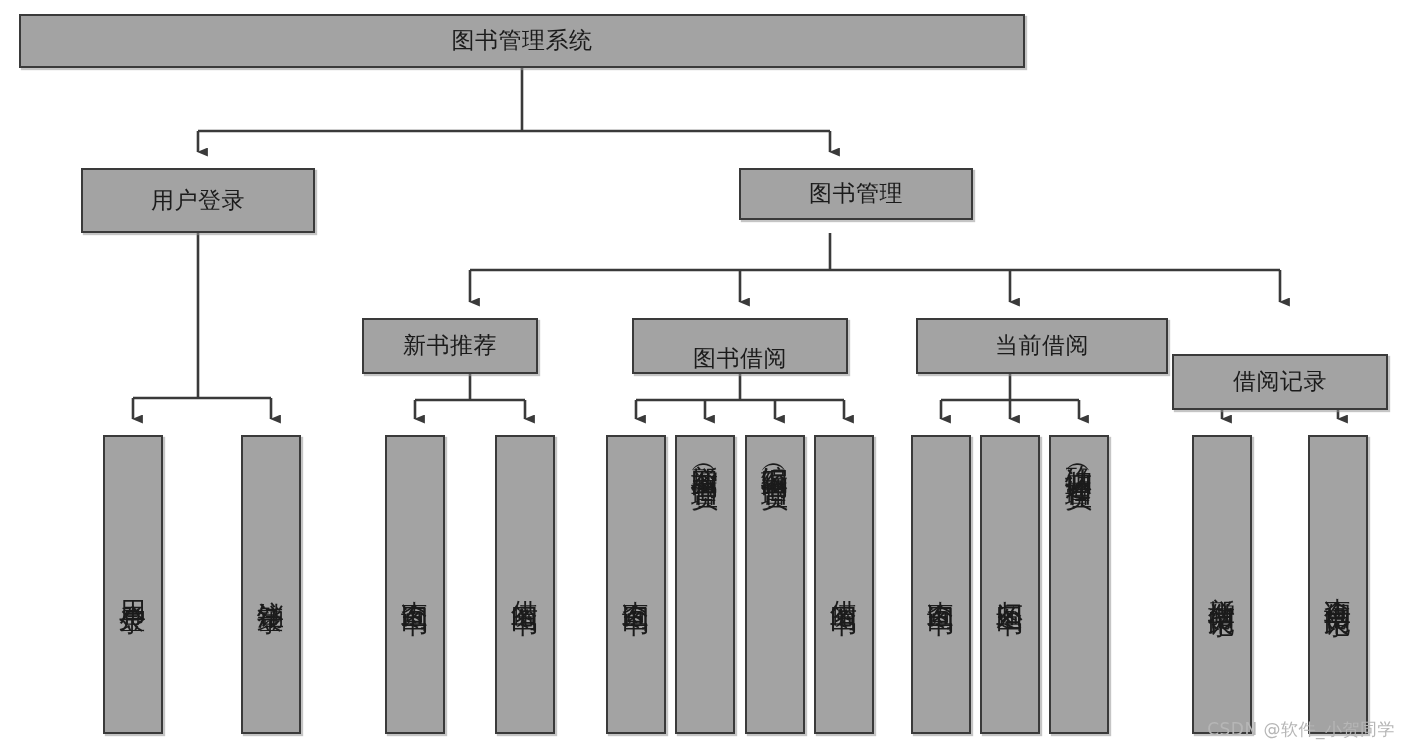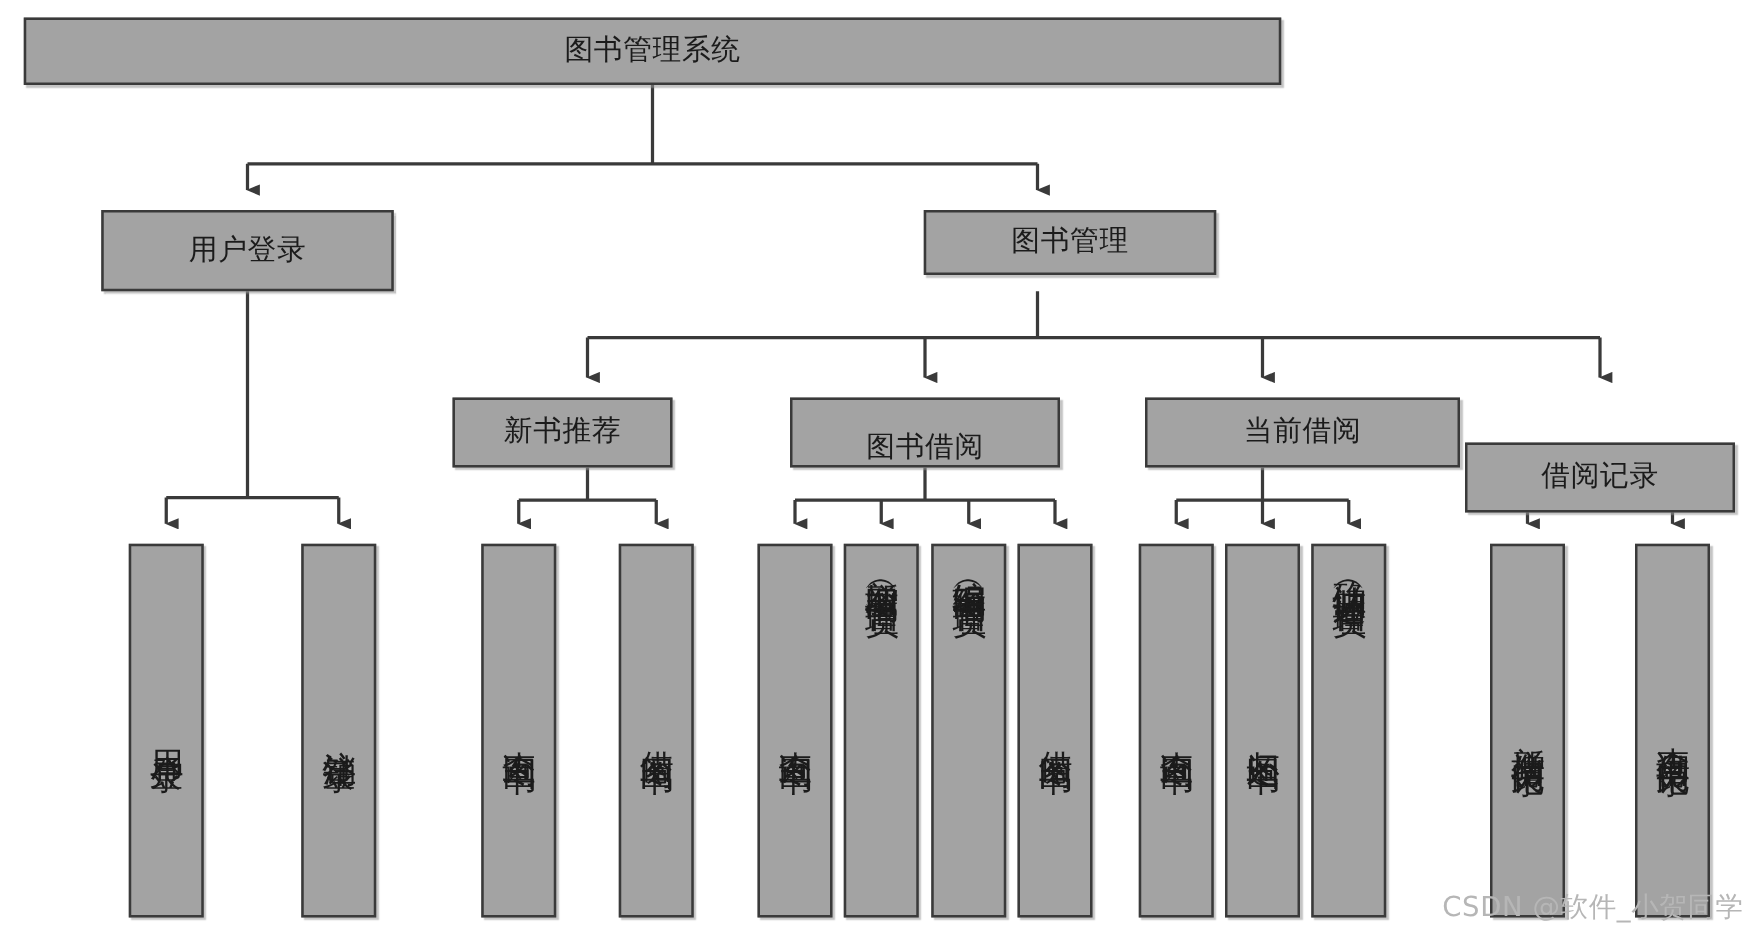--- a/index.html
+++ b/index.html
@@ -62,21 +62,21 @@
     white-space: nowrap;
   }
   .node.leaf.centered {
     align-items: center;
     padding-top: 0;
   }
   #watermark {
     position: absolute;
     right: 10px;
     bottom: 6px;
-    font-size: 22px;
+    font-size: 17px;
     color: #b6b6b6;
     letter-spacing: 0.5px;
     white-space: nowrap;
     font-family: "DejaVu Sans", "Liberation Sans", sans-serif;
   }
 </style>
 </head>
 <body>
 
 <div id="canvas">

